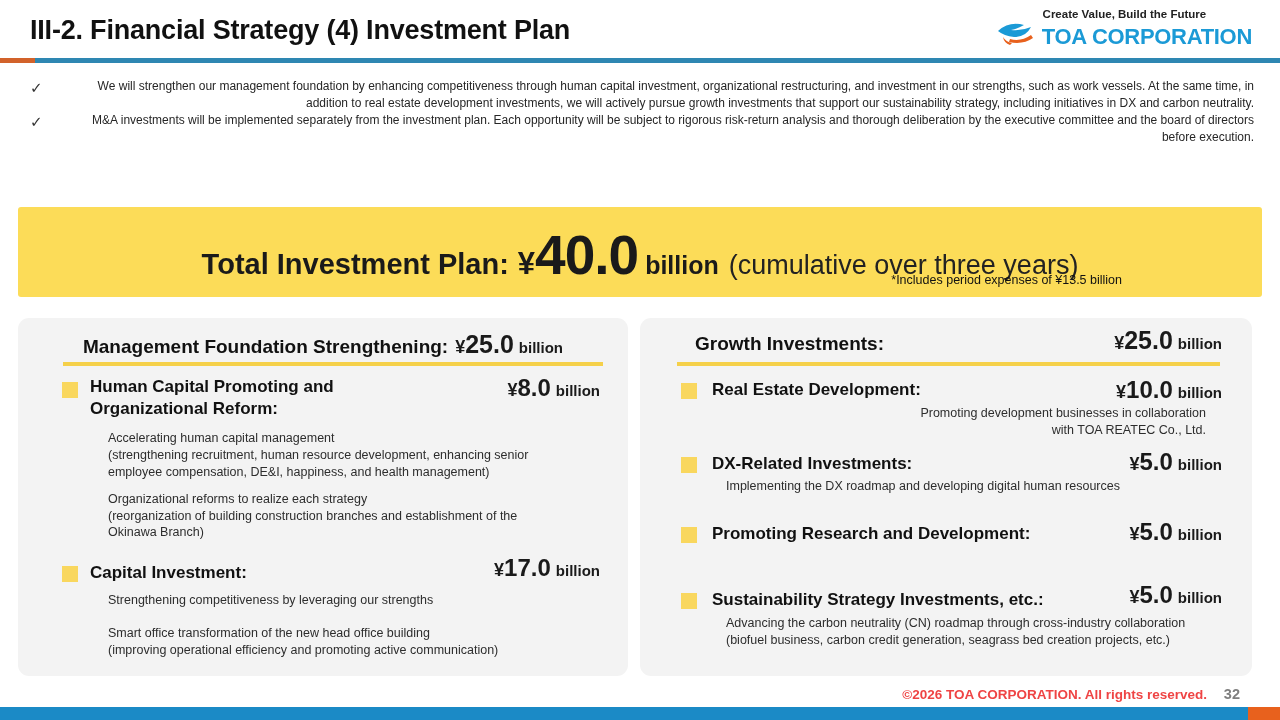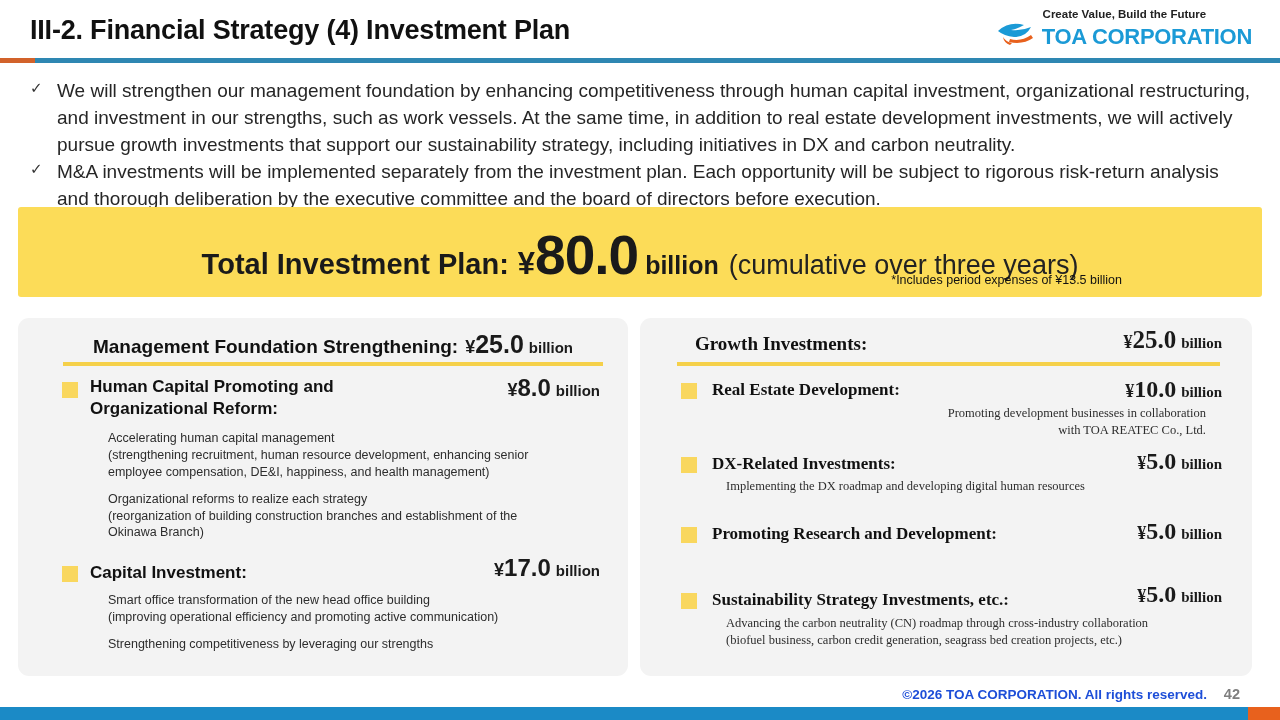--- a/index.html
+++ b/index.html
@@ -12,58 +12,58 @@
   .title-rule-blue{position:absolute;left:35px;top:58px;width:1245px;height:5px;background:#2e87b2;}
   .logo{position:absolute;right:28px;top:8px;display:flex;flex-direction:column;align-items:center;}
   .tagline{font-size:11.5px;font-weight:700;color:#222;margin-bottom:1px;}
   .brand-row{display:flex;align-items:center;gap:5px;}
   .brand-text{font-size:22px;font-weight:800;color:#1b9ad6;letter-spacing:-0.3px;}
 
   
   .intro{position:absolute;left:30px;top:78px;width:1224px;}
   .bullet{display:flex;}
   .check{width:27px;flex:none;font-size:15px;color:#333;padding-top:1px;}
-  .bullet-text{font-size:19px;line-height:1.42;color:#262626;}
+  .bullet-text{font-size:12px;line-height:1.42;color:#262626;text-align:right;}
 
   
   .banner{position:absolute;left:18px;top:207px;width:1244px;height:90px;background:#fcdc58;border-radius:3px;}
   .banner-line{display:flex;justify-content:center;align-items:baseline;padding-top:16px;}
   .b-label{font-size:29px;font-weight:700;color:#1a1a1a;}
   .b-yen{font-size:31px;font-weight:700;margin-left:9px;}
   .b-num{font-size:55px;font-weight:700;letter-spacing:-1px;}
   .b-unit{font-size:25px;font-weight:700;margin-left:7px;}
   .b-suffix{font-size:27px;font-weight:400;margin-left:10px;color:#222;}
   .banner-note{position:absolute;right:140px;top:66px;font-size:12.5px;color:#111;}
 
   
   .panel{position:absolute;top:318px;height:358px;background:#f3f3f3;border-radius:11px;}
   .panel-left{left:18px;width:610px;}
-  .panel-right{left:640px;width:612px;font-family:Liberation Serif, serif;}
-  .lp-header{position:absolute;top:12px;left:10px;width:100%;display:flex;justify-content:center;align-items:baseline;}
+  .panel-right{left:640px;width:612px;}
+  .lp-header{position:absolute;top:12px;left:0;width:100%;display:flex;justify-content:center;align-items:baseline;}
   .ph-title{font-size:19px;font-weight:700;color:#111;}
   .ph-yen{font-size:18px;font-weight:700;margin-left:7px;}
   .ph-num{font-size:25px;font-weight:700;}
   .ph-unit{font-size:15px;font-weight:700;margin-left:5px;}
   .rule{position:absolute;height:4px;background:#f5d049;}
   .lp-rule{top:44px;left:45px;width:540px;}
   .rp-title{position:absolute;left:55px;top:15px;font-size:19px;font-weight:700;color:#111;}
   .rp-amt{position:absolute;right:30px;top:8px;display:flex;align-items:baseline;}
   .rp-rule{top:44px;left:37px;width:543px;}
 
   .sq{position:absolute;width:16px;height:16px;background:#f9d75e;}
   .ittl{position:absolute;font-size:17px;font-weight:700;color:#111;white-space:pre-line;line-height:1.3;}
   .amt{position:absolute;display:flex;align-items:baseline;white-space:nowrap;}
   .amt .yen{font-size:18px;font-weight:700;}
   .amt .num{font-size:24px;font-weight:700;}
   .amt .unit{font-size:15px;font-weight:700;margin-left:5px;}
   .dtl{position:absolute;font-size:12.5px;color:#2d2d2d;line-height:1.35;}
   .dtl p{margin:0 0 10px 0;white-space:pre-line;}
 
   
-  .copyright{position:absolute;right:73px;top:687px;font-size:13.5px;font-weight:700;color:#1d4ed8;}
+  .copyright{position:absolute;right:73px;top:687px;font-size:13.5px;font-weight:700;color:#ef4444;}
   .page-num{position:absolute;right:40px;top:686px;font-size:14.5px;font-weight:700;color:#7f7f7f;}
   .bar-blue{position:absolute;bottom:0;left:0;width:1280px;height:13px;background:#1b8ac6;}
   .bar-orange{position:absolute;bottom:0;right:0;width:32px;height:13px;background:#e8611d;}
 </style>
 </head>
 <body>
 
 <div class="slide">
 
   <div class="page-title">III-2. Financial Strategy (4) Investment Plan</div>
@@ -91,21 +91,21 @@
     <div class="bullet">
       <span class="check">✓</span>
       <span class="bullet-text">M&amp;A investments will be implemented separately from the investment plan. Each opportunity will be subject to rigorous risk-return analysis and thorough deliberation by the executive committee and the board of directors before execution.</span>
     </div>
   </div>
 
   <div class="banner">
     <div class="banner-line">
       <span class="b-label">Total Investment Plan:</span>
       <span class="b-yen">¥</span>
-      <span class="b-num">80.0</span>
+      <span class="b-num">40.0</span>
       <span class="b-unit">billion</span>
       <span class="b-suffix">(cumulative over three years)</span>
     </div>
     <div class="banner-note">*Includes period expenses of ¥13.5 billion</div>
   </div>
 
   <div class="panel panel-left">
     <div class="lp-header">
       <span class="ph-title">Management Foundation Strengthening:</span>
       <span class="ph-yen">¥</span>
@@ -132,23 +132,23 @@
     </div>
 
     <div class="sq" style="left:44px;top:248px;"></div>
     <div class="ittl" style="left:72px;top:244px;width:330px;">Capital Investment:</div>
     <div class="amt" style="right:28px;top:236px;">
       <span class="yen">¥</span>
       <span class="num">17.0</span>
       <span class="unit">billion</span>
     </div>
     <div class="dtl" style="left:90px;top:274px;width:505px;">
+      <p style="margin-bottom:16px;">Strengthening competitiveness by leveraging our strengths</p>
       <p>Smart office transformation of the new head office building
 (improving operational efficiency and promoting active communication)</p>
-      <p style="margin-bottom:16px;">Strengthening competitiveness by leveraging our strengths</p>
     </div>
   </div>
 
   <div class="panel panel-right">
     <div class="rp-title">Growth Investments:</div>
     <div class="rp-amt">
       <span class="ph-yen">¥</span>
       <span class="ph-num">25.0</span>
       <span class="ph-unit">billion</span>
     </div>
@@ -192,17 +192,17 @@
       <span class="num">5.0</span>
       <span class="unit">billion</span>
     </div>
     <div class="dtl" style="left:86px;top:297px;width:510px;">
       <p>Advancing the carbon neutrality (CN) roadmap through cross-industry collaboration
 (biofuel business, carbon credit generation, seagrass bed creation projects, etc.)</p>
     </div>
   </div>
 
   <div class="copyright">©2026 TOA CORPORATION. All rights reserved.</div>
-  <div class="page-num">42</div>
+  <div class="page-num">32</div>
   <div class="bar-blue"></div>
   <div class="bar-orange"></div>
 
 </div>
 
 </body></html>

